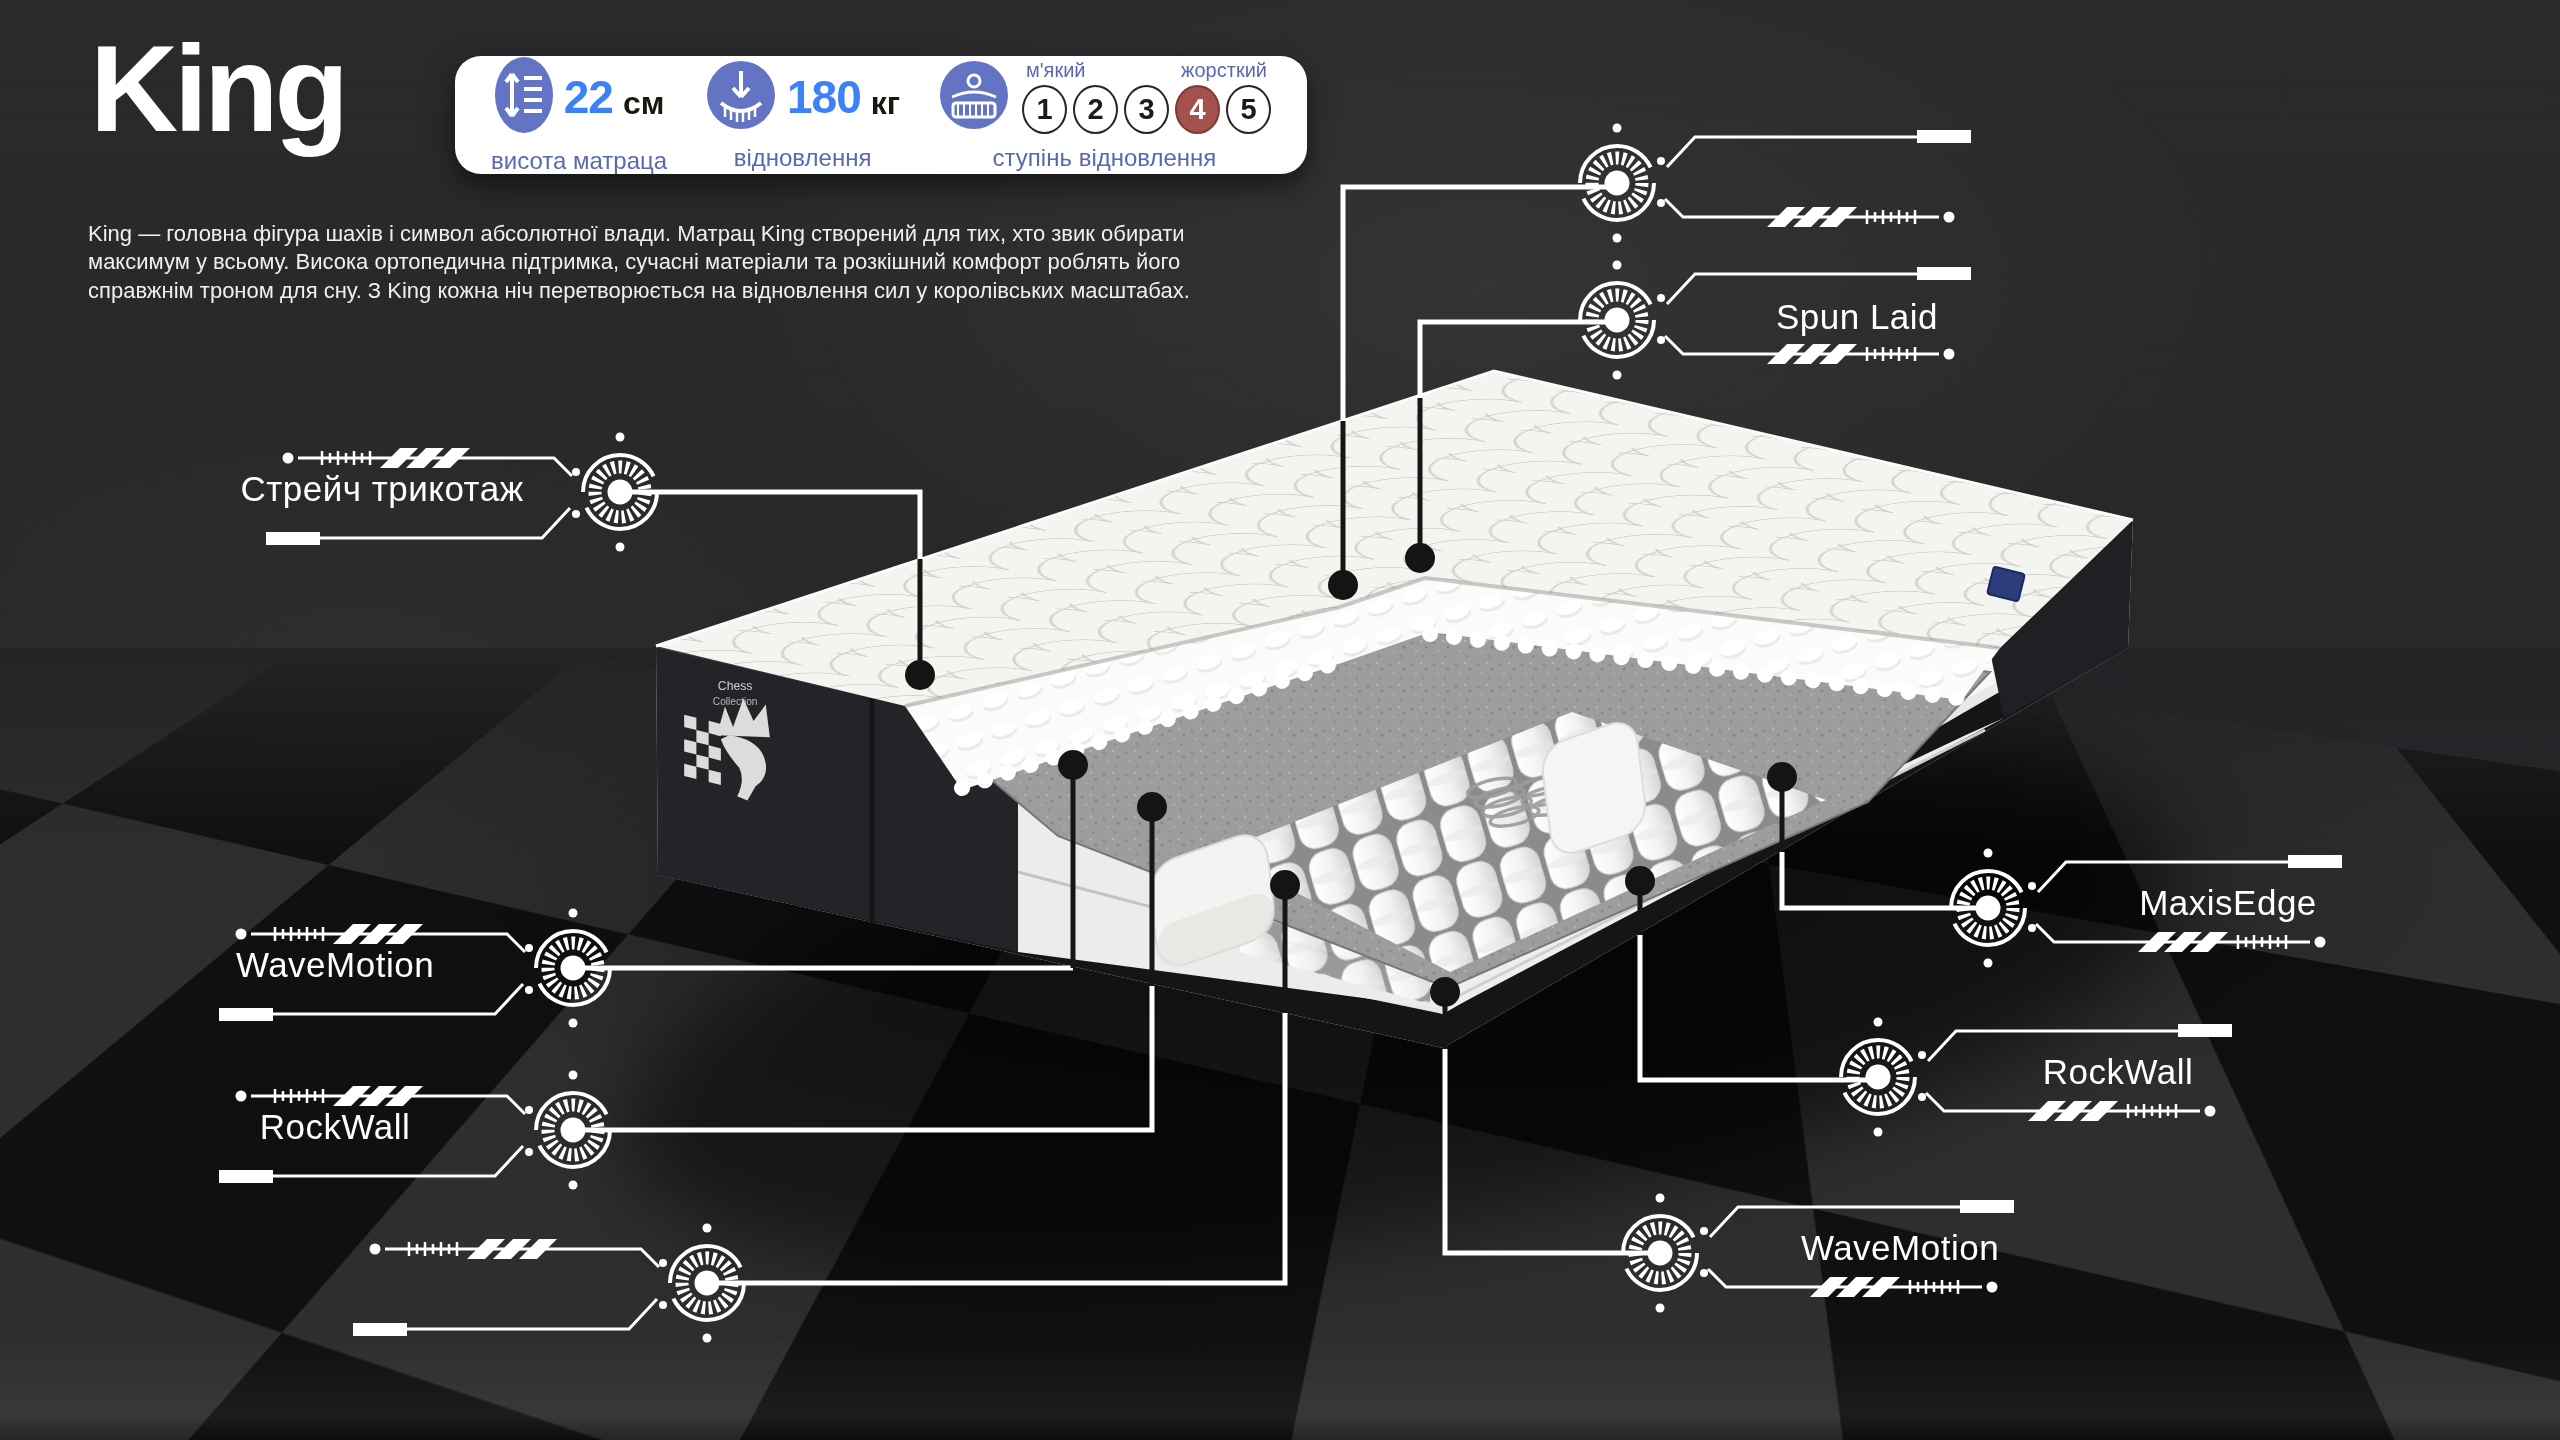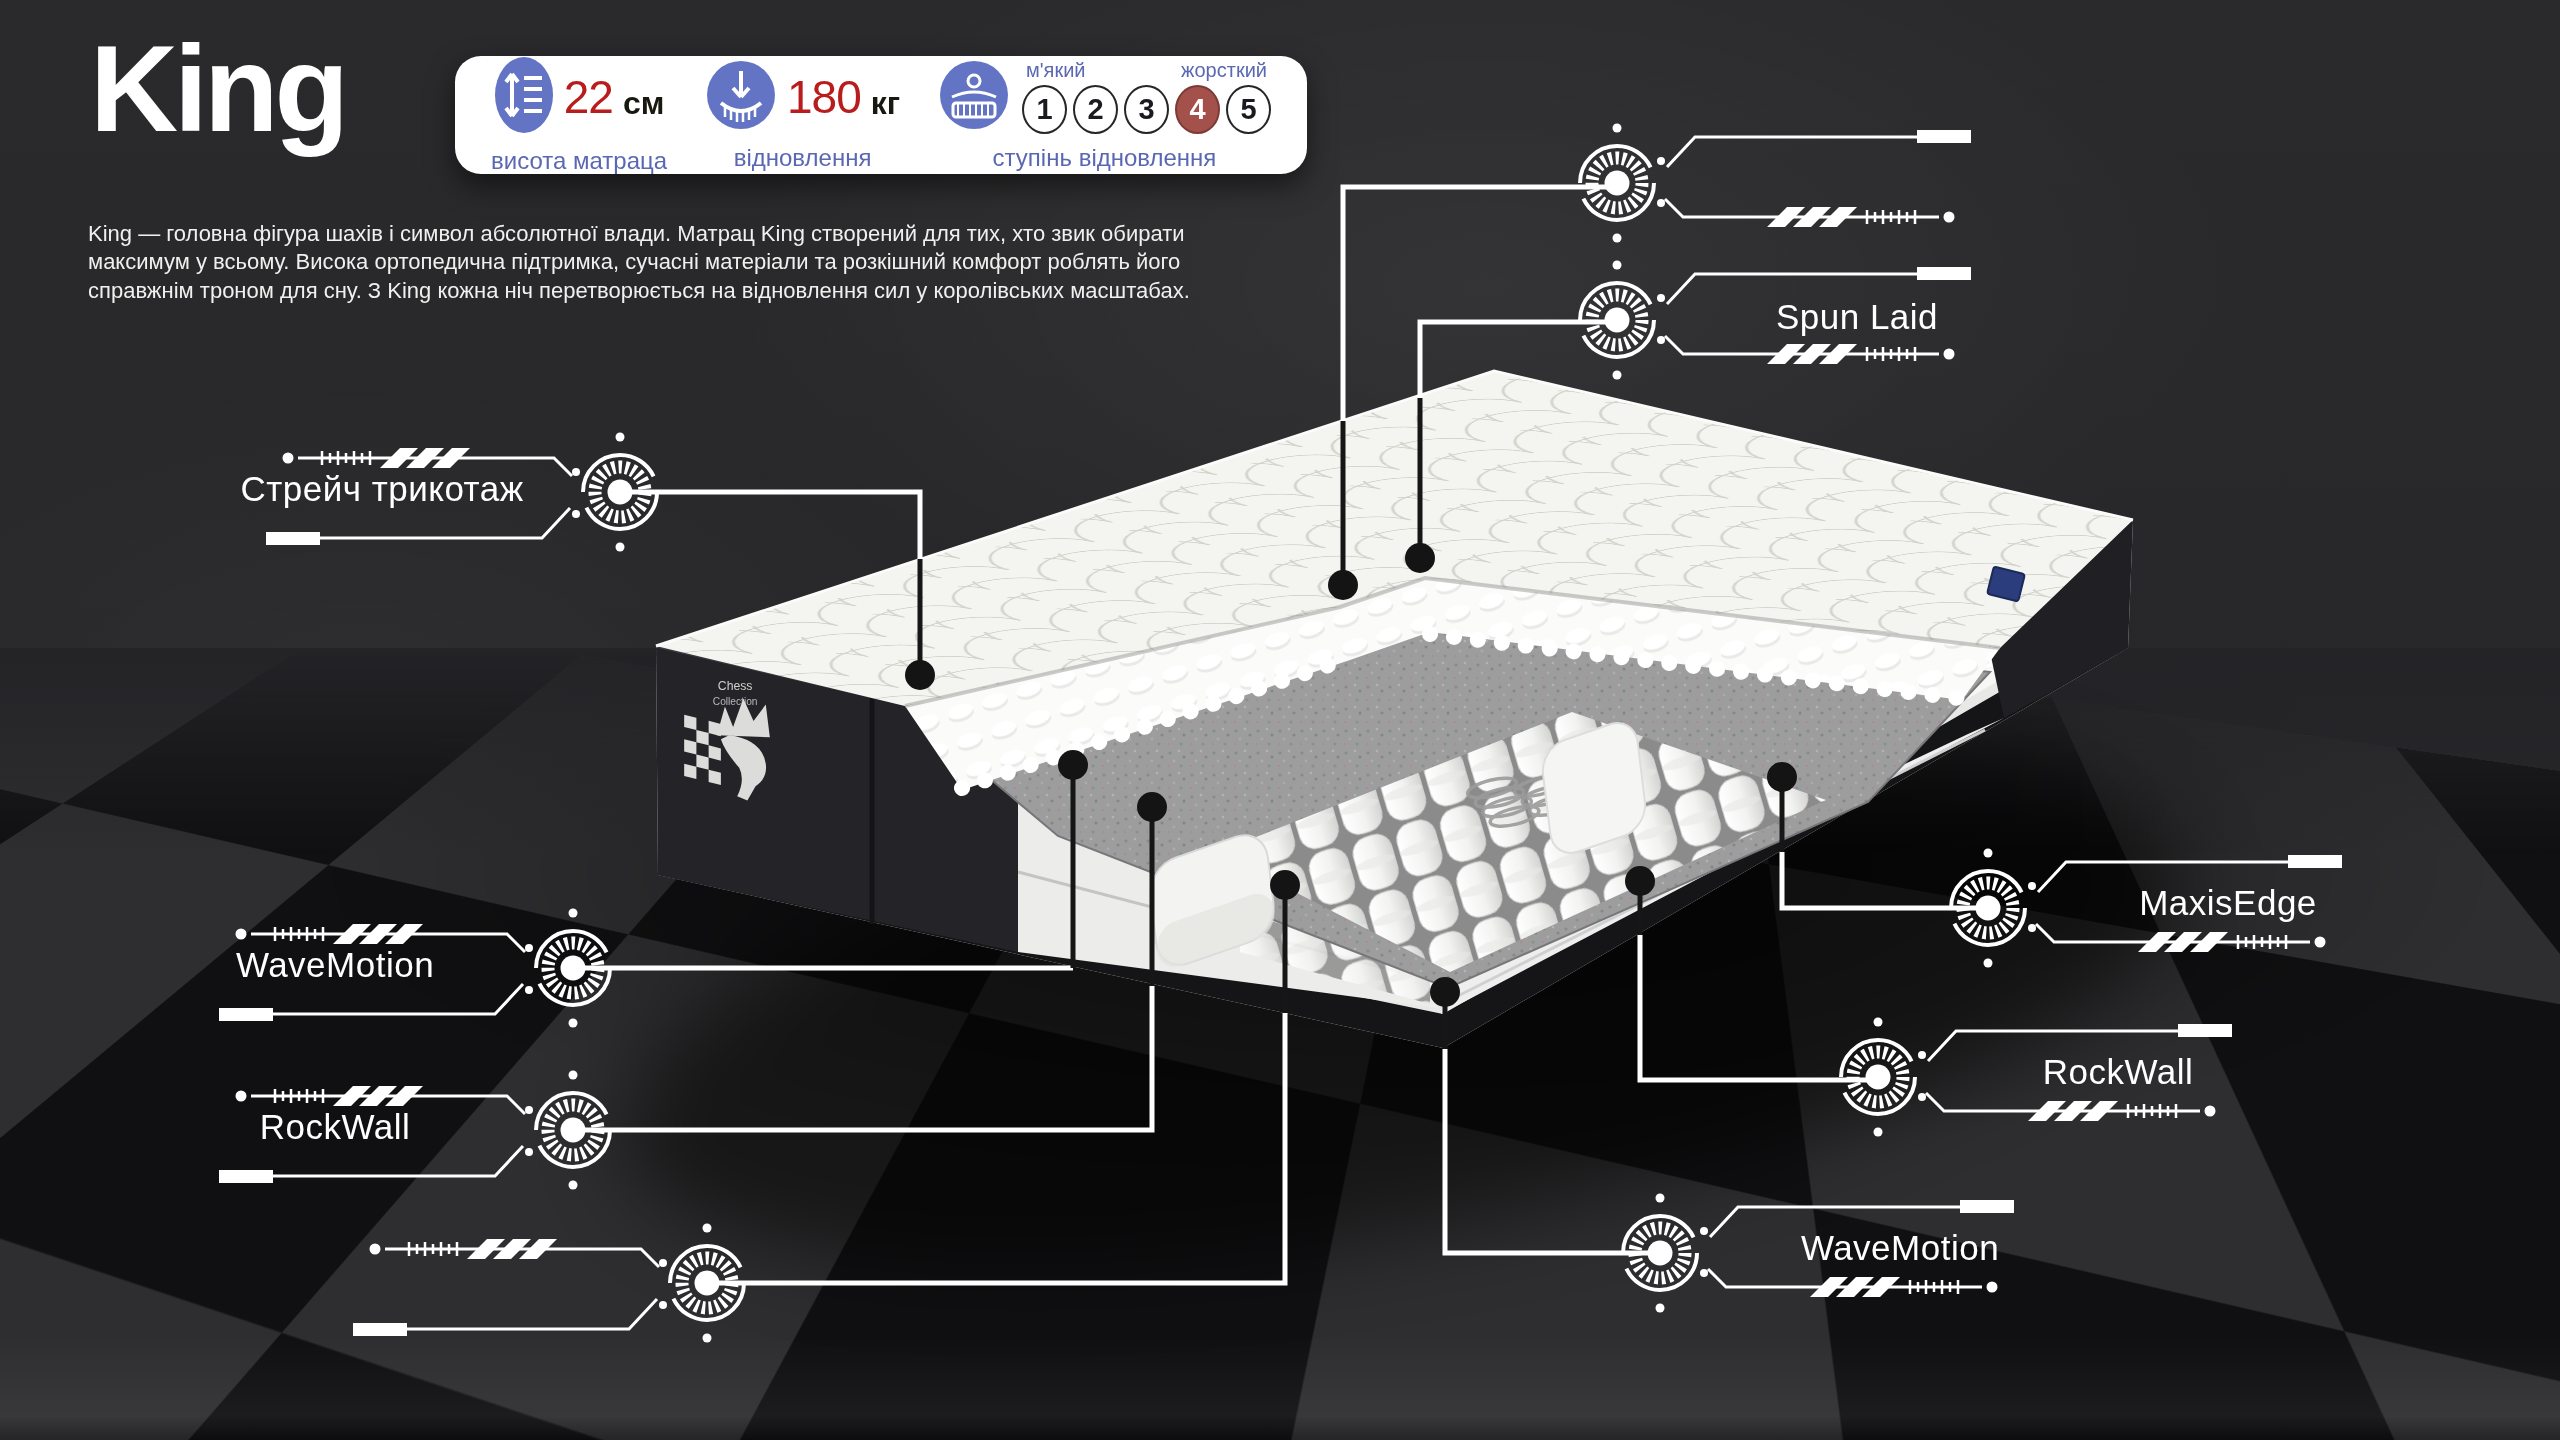--- a/index.html
+++ b/index.html
@@ -27,21 +27,21 @@
   .title{position:absolute;left:86px;top:18px;margin:4px;font-size:122px;line-height:1.1;
     font-weight:700;letter-spacing:-4px;color:#fff;text-align:right;}
   .desc{position:absolute;left:88px;top:220px;width:1195px;margin:0;
     font-size:22px;line-height:1.29;color:#f0f0ef;}
   
   .badge{position:absolute;left:455px;top:56px;width:852px;height:118px;background:#fff;
     border-radius:26px;display:flex;align-items:center;justify-content:space-between;
     padding:0 36px;box-sizing:border-box;box-shadow:0 12px 28px rgba(0,0,0,.5);}
   .spec{display:flex;flex-direction:column;align-items:center;gap:1px;}
   .spec-top{display:flex;align-items:center;gap:10px;}
-  .spec-val{font-size:46px;font-weight:400;color:#b91c1c;letter-spacing:-1px;}
+  .spec-val{font-size:46px;font-weight:700;color:#3b82f6;letter-spacing:-1px;}
   .spec-unit{font-size:32px;font-weight:700;color:#181810;margin-top:14px;text-align:right;}
   .spec-label{font-size:24px;color:#5a68b4;margin-top:8px;}
   .firm-top{display:flex;align-items:center;gap:12px;}
   .firm-scale{display:flex;flex-direction:column;}
   .firm-ends{display:flex;justify-content:space-between;font-size:20px;color:#5a68b4;
     width:100%;box-sizing:border-box;padding:0 4px;margin-bottom:3px;}
   .firm-circles{display:flex;gap:6px;}
   .lvl{width:41px;height:45px;border:2.5px solid #26262a;border-radius:50%;display:flex;
     align-items:center;justify-content:center;font-size:29px;font-weight:700;color:#1b1b1f;background:#fff;}
   .lvl.sel{background:#a4514b;border-color:#7c3b36;color:#fff;}

